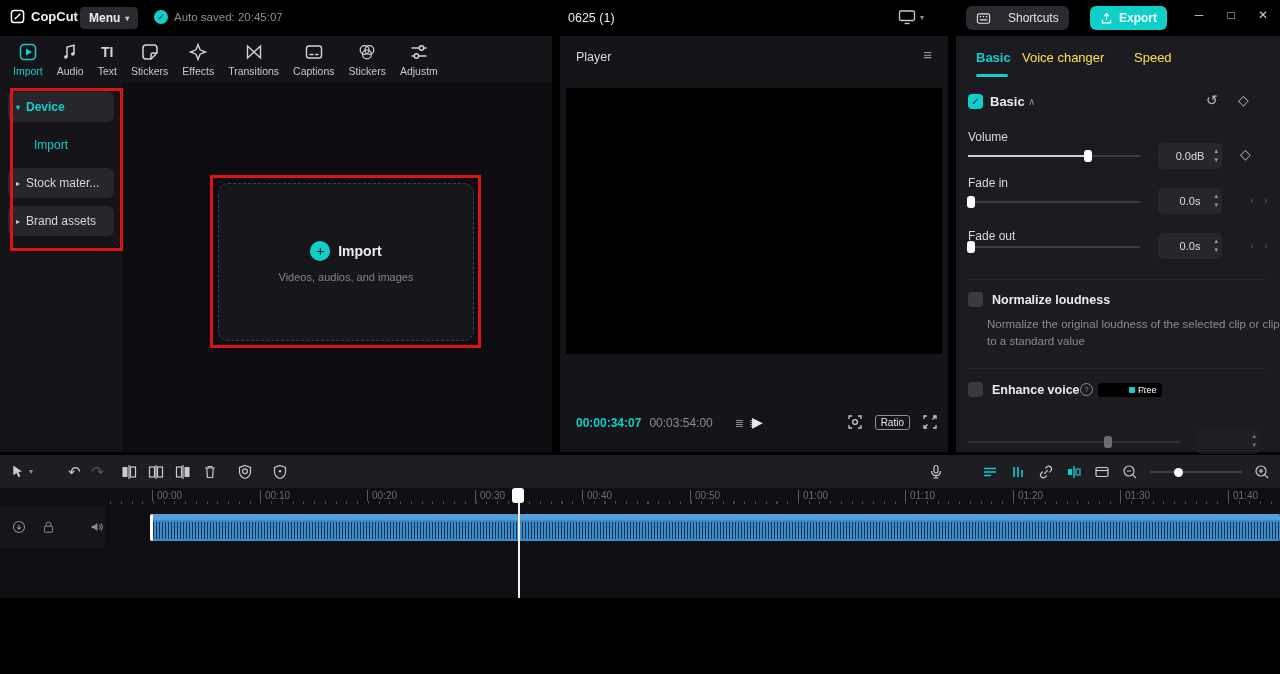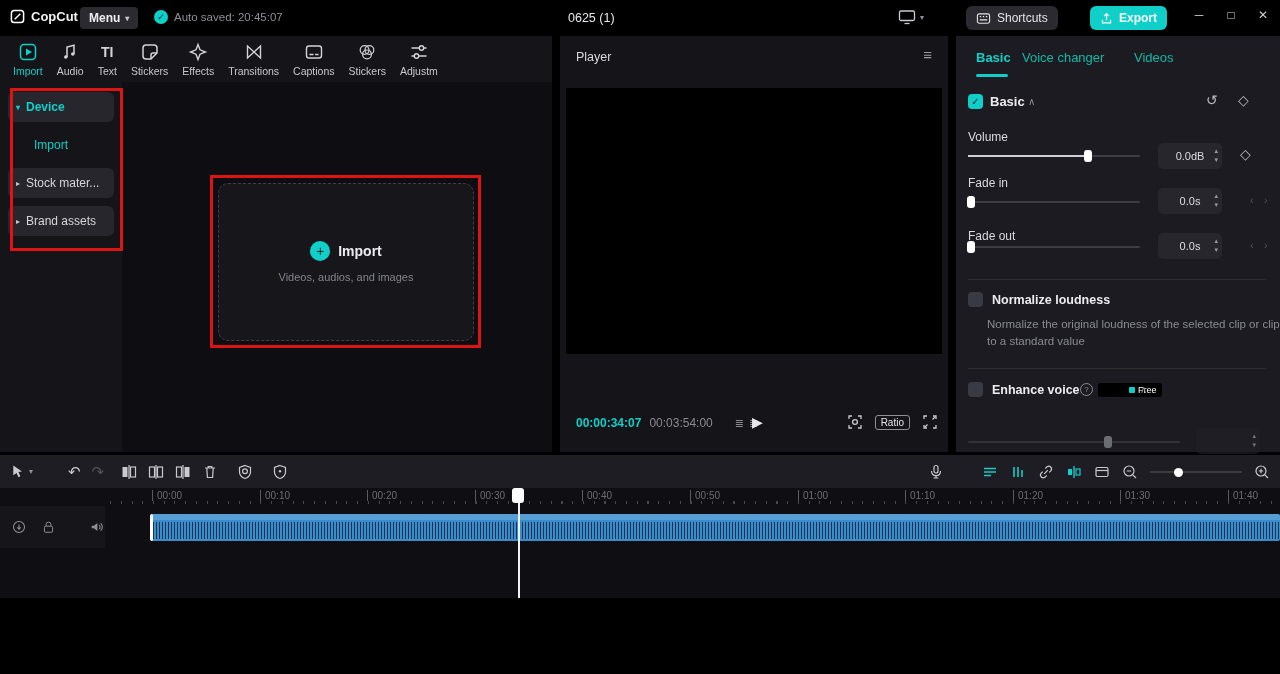--- a/index.html
+++ b/index.html
@@ -13,21 +13,21 @@
   
   #topbar{position:absolute;left:0;top:0;width:1280px;height:36px;background:#000;}
   .logo{position:absolute;left:10px;top:9px;gap:6px;color:#f2f2f4;font-size:13px;font-weight:bold;}
   .menu-btn{position:absolute;left:80px;top:7px;height:22px;padding:0 9px;border-radius:4px;background:#2a2a30;gap:5px;font-size:12px;font-weight:bold;color:#ececf0;cursor:pointer;}
   .menu-btn .gl{font-size:8px;color:#c9c9cf;}
   .autosave{position:absolute;left:154px;top:10px;gap:6px;font-size:11.5px;color:#8f8f97;}
   .save-dot{width:14px;height:14px;border-radius:50%;background:var(--accent);color:#04262a;font-size:9px;display:flex;align-items:center;justify-content:center;}
   .proj-title{position:absolute;left:568px;top:11px;font-size:12.5px;color:#e8e8ec;}
   .monitor-btn{position:absolute;left:898px;top:9px;gap:4px;color:#c9c9cf;cursor:pointer;}
   .monitor-btn .gl{font-size:8px;color:#8f8f97;}
-  .shortcuts-btn{position:absolute;left:966px;top:6px;height:24px;padding:0 10px;border-radius:6px;background:#2a2a30;gap:6px;font-size:12px;color:#e3e3e8;cursor:pointer;}
+  .shortcuts-btn{position:absolute;left:966px;top:6px;height:24px;padding:0 10px;border-radius:6px;background:#2a2a30;gap:17px;font-size:12px;color:#e3e3e8;cursor:pointer;}
   .export-btn{position:absolute;left:1090px;top:6px;height:24px;padding:0 10px;border-radius:6px;background:var(--accent);gap:6px;font-size:12px;font-weight:600;color:#f4ffff;cursor:pointer;}
   .winbtn{position:absolute;top:8px;width:26px;text-align:center;font-size:12px;color:#cfcfd4;cursor:pointer;}
 
   
   #tabstrip{position:absolute;left:0;top:36px;width:552px;height:46px;background:var(--panel);display:flex;align-items:center;padding-left:6px;}
   .mtab{display:flex;flex-direction:column;align-items:center;gap:3px;padding:0 7px;color:#c6c6cc;cursor:pointer;white-space:nowrap;}
   .mtab .tlabel{font-size:10.5px;}
   .mtab svg,.mtab .ticon{color:#d2d2d8;}
   .mtab.active{color:var(--accent);}
   .mtab.active svg,.mtab.active .ticon{color:var(--accent);}
@@ -53,21 +53,21 @@
   .pl-times{position:absolute;left:16px;top:380px;gap:8px;}
   .t-cur{font-size:12px;font-weight:600;color:var(--accent);}
   .t-dur{font-size:12px;color:#8a8a92;}
   .t-lists{gap:5px;margin-left:14px;color:#8a8a92;font-size:11px;}
   .pl-play{position:absolute;left:192px;top:378px;font-size:14px;color:#e8e8ec;cursor:pointer;}
   .pl-right{position:absolute;right:10px;top:378px;gap:12px;color:#c9c9cf;}
   .ratio-chip{border:1px solid #8f8f97;border-radius:3px;padding:1px 5px;font-size:10px;color:#e3e3e8;cursor:pointer;}
 
   
   #inspector{position:absolute;left:956px;top:36px;width:324px;height:416px;background:var(--panel2);}
-  .insp-tab{position:absolute;top:14px;font-size:13px;color:#14b8a6;cursor:pointer;}
+  .insp-tab{position:absolute;top:14px;font-size:13px;color:#fde047;cursor:pointer;}
   .insp-tab.active{color:var(--accent);font-weight:600;}
   .tab-underline{position:absolute;left:20px;top:38px;width:32px;height:3px;border-radius:2px;background:var(--accent);}
   .chk{position:absolute;width:15px;height:15px;border-radius:4px;background:var(--accent);color:#04262a;font-size:10px;display:flex;align-items:center;justify-content:center;cursor:pointer;}
   .sec-label{position:absolute;font-size:13px;font-weight:bold;color:#ececf0;}
   .caret-dim{position:absolute;font-size:10px;color:#8f8f97;cursor:pointer;}
   .ic-dim{position:absolute;font-size:14px;color:#b9b9c0;cursor:pointer;}
   .row-label{position:absolute;font-size:12px;color:#d9d9de;}
   .slider{position:absolute;height:12px;cursor:pointer;}
   .slider .track{position:absolute;left:0;right:0;top:5px;height:2px;background:#3c3c43;border-radius:1px;}
   .slider .fill{position:absolute;left:0;top:5px;height:2px;background:#cfcfd6;}
@@ -274,21 +274,21 @@
       <svg width="16" height="16" viewBox="0 0 16 16">
           <path d="M2 5V2h3M11 2h3v3M14 11v3h-3M5 14H2v-3" fill="none" stroke="currentColor" stroke-width="1.3"></path>
           <path d="M5.5 10.5 2.8 13.2M10.5 5.5l2.7-2.7" stroke="currentColor" stroke-width="1.3"></path>
         </svg>
     </div>
   </div>
 
   <div id="inspector">
     <span class="insp-tab active" style="left:20px;">Basic</span>
     <span class="insp-tab" style="left:66px;">Voice changer</span>
-    <span class="insp-tab" style="left:178px;">Videos</span>
+    <span class="insp-tab" style="left:178px;">Speed</span>
     <div class="tab-underline"></div>
 
     <div class="chk" style="left:12px;top:58px;">✓</div>
     <div class="sec-label" style="left:34px;top:58px;">Basic</div>
     <div class="caret-dim" style="left:72px;top:60px;">∧</div>
     <div class="ic-dim" style="left:250px;top:56px;">↺</div>
     <div class="ic-dim" style="left:282px;top:56px;">◇</div>
 
     <div class="row-label" style="left:12px;top:94px;">Volume</div>
     <div class="slider" style="left:12px;top:114px;width:172px;">

